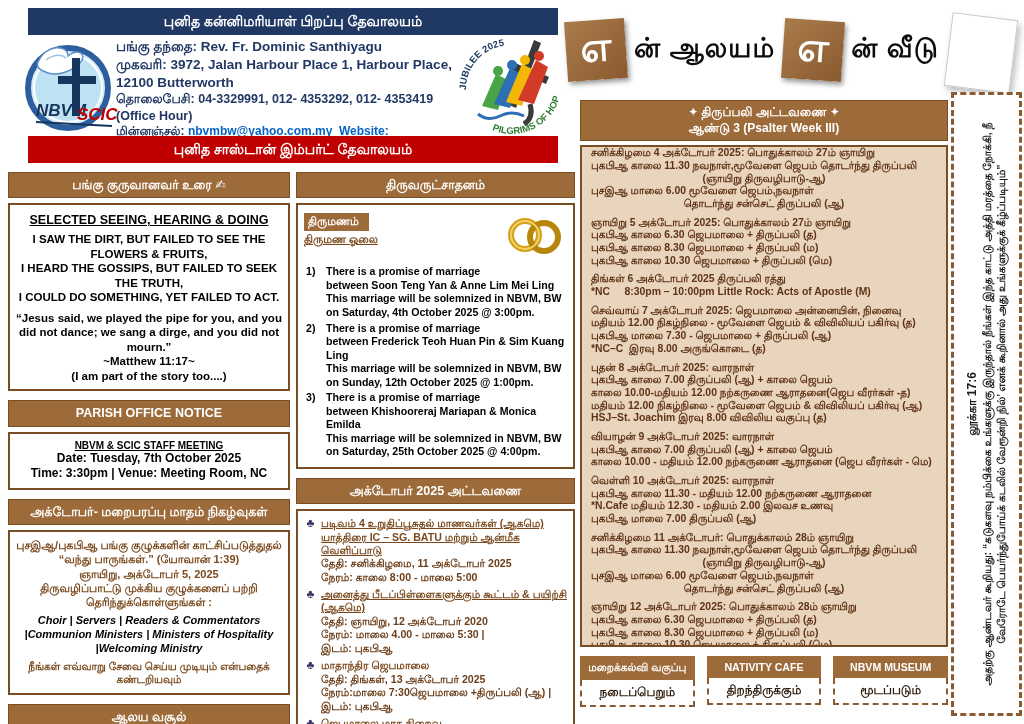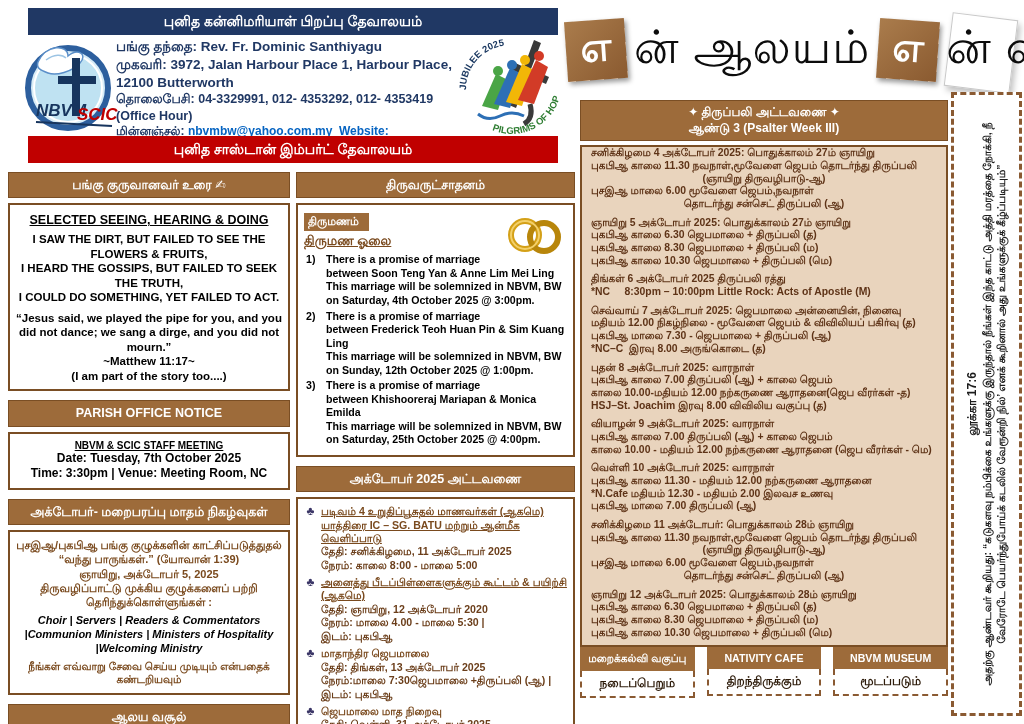--- a/index.html
+++ b/index.html
@@ -21,21 +21,21 @@
 
   .back-card{position:absolute;left:948px;top:16px;width:64px;height:72px;background:#fff;
              border:1px solid #c8c8c8;transform:rotate(7deg);box-shadow:3px 4px 6px rgba(0,0,0,.25);}
   .masthead{position:absolute;left:566px;top:8px;width:452px;height:84px;display:flex;
             align-items:center;gap:8px;}
   .tile{flex:none;width:60px;height:60px;background:linear-gradient(135deg,#aa7c4c,#8a5a30);
         box-shadow:2px 3px 5px rgba(0,0,0,.4);display:flex;align-items:center;justify-content:center;
         color:#fff;font-size:40px;font-weight:bold;}
   .tile-a{transform:rotate(-4deg);}
   .tile-b{transform:rotate(4deg);}
-  .mast-word{font-size:46px;font-weight:normal;color:#0c0c0c;letter-spacing:1px;white-space:nowrap;}
+  .mast-word{font-size:27px;font-weight:bold;color:#0c0c0c;letter-spacing:1px;white-space:nowrap;}
 
   
   .sec{margin-bottom:9px;}
   .sh{background:#9d6b3a;border:1px solid #7a4e24;color:#fff;font-weight:bold;text-align:center;
       font-size:12.5px;padding:5px 6px;line-height:1.15;}
   .bx{border:2px solid #7a4e24;background:#fff;margin-top:5px;padding:6px;}
 
   
   .col1{position:absolute;left:8px;top:172px;width:282px;}
   .col2{position:absolute;left:296px;top:172px;width:279px;}
@@ -47,40 +47,40 @@
   .ref-quote{margin-top:6px;}
   .meet-title{font-size:10px;font-weight:bold;text-decoration:underline;text-align:center;color:#000;}
   .meet-line{font-size:12px;font-weight:bold;text-align:center;color:#000;line-height:1.3;}
   .mis-line{font-size:11px;font-weight:bold;text-align:center;color:#7a4a1e;line-height:1.3;}
   .mis-min{font-size:11px;font-weight:bold;font-style:italic;text-align:center;color:#000;line-height:1.3;margin:3px 0;}
   .mis-foot{font-size:10.5px;font-weight:bold;text-align:center;color:#7a4a1e;line-height:1.3;margin-top:4px;}
 
   
   .m-box{position:relative;}
   .tag{display:inline-block;background:#9d6b3a;color:#fff;font-weight:bold;font-size:11px;padding:2px 10px 2px 4px;}
-  .banns-sub{color:#7a4a1e;font-weight:bold;text-decoration:underline;font-size:13px;margin:2px 0 3px;}
+  .banns-sub{color:#7a4a1e;font-weight:bold;text-decoration:underline;font-size:11px;margin:2px 0 18px;}
   .rings{position:absolute;right:6px;top:8px;width:66px;height:44px;}
   .m-item{display:flex;font-size:10.6px;font-weight:bold;color:#000;line-height:1.28;margin-bottom:2px;}
   .m-num{width:20px;flex:none;padding-left:2px;}
   .m-lines{flex:1;}
   .ev-item{display:flex;gap:4px;margin-bottom:4px;}
   .ev-bullet{color:#3a3566;font-size:12px;width:13px;flex:none;text-align:center;line-height:1.1;}
   .ev-content{flex:1;}
   .ev-title{font-weight:bold;color:#7a4a1e;font-size:10.6px;line-height:1.25;}
   .ev-title.u{text-decoration:underline;}
   .ev-line{color:#6b3e1a;font-weight:bold;font-size:10.6px;line-height:1.28;}
 
   
   .sh3{background:#9d6b3a;border:1px solid #7a4e24;color:#fff;font-weight:bold;text-align:center;
        font-size:12px;padding:4px 2px;line-height:1.3;}
   .tt{border:2px solid #7a4e24;background:#e9d4bd;margin-top:4px;height:502px;box-sizing:border-box;
       padding:0 9px;color:#5e3317;font-weight:bold;font-size:10.4px;line-height:1.22;overflow:hidden;}
   .tt-block{margin-bottom:6px;}
   .tt-line.center{text-align:center;}
-  .info-boxes{display:flex;gap:12px;}
+  .info-boxes{display:flex;gap:12px;margin-top:9px;}
   .info-box{flex:1;}
   .ib-title{background:#9d6b3a;color:#fff;font-weight:bold;text-align:center;font-size:10.6px;padding:5px 2px;}
   .ib-status{background:#fff;border:2px dashed #8a5a32;border-top:none;text-align:center;font-weight:bold;
              color:#2e1c0b;font-size:12px;padding:5px 2px;}
 
   
   .strip{position:absolute;left:951px;top:92px;width:71px;height:624px;border:3px dashed #8a5a32;
          box-sizing:border-box;background:#fff;}
   .verse-rot{position:absolute;top:50%;left:50%;width:596px;transform:translate(-50%,-50%) rotate(-90deg);
              text-align:center;color:#1c1c1c;}
@@ -362,20 +362,21 @@
               <div class="tt-line">புகபிஆ மாலை 7.30 - ஜெபமாலை + திருப்பலி (ஆ)</div>
               <div class="tt-line">*NC–C&nbsp;&nbsp;இரவு 8.00 அருங்கொடை (த)</div>
             </div>
           </div>
           <div class="tt-block">
             <div>
 
             <div class="tt-line">புதன் 8 அக்டோபர் 2025: வாரநாள்</div>
               <div class="tt-line">புகபிஆ காலை 7.00 திருப்பலி (ஆ) + காலை ஜெபம்</div>
               <div class="tt-line">காலை 10.00-மதியம் 12.00 நற்கருணை ஆராதனை(ஜெப வீரர்கள் -த)</div>
+              <div class="tt-line">மதியம் 12.00 நிகழ்நிலை - மூவேளை ஜெபம் &amp; விவிலியப் பகிர்வு (ஆ)</div>
               <div class="tt-line">HSJ–St. Joachim  இரவு 8.00 விவிலிய வகுப்பு (த)</div>
             </div>
           </div>
           <div class="tt-block">
             <div>
 
             <div class="tt-line">வியாழன் 9 அக்டோபர் 2025: வாரநாள்</div>
               <div class="tt-line">புகபிஆ காலை 7.00 திருப்பலி (ஆ) + காலை ஜெபம்</div>
               <div class="tt-line">காலை 10.00 - மதியம் 12.00 நற்கருணை ஆராதனை (ஜெப வீரர்கள் - மெ)</div>
             </div>

